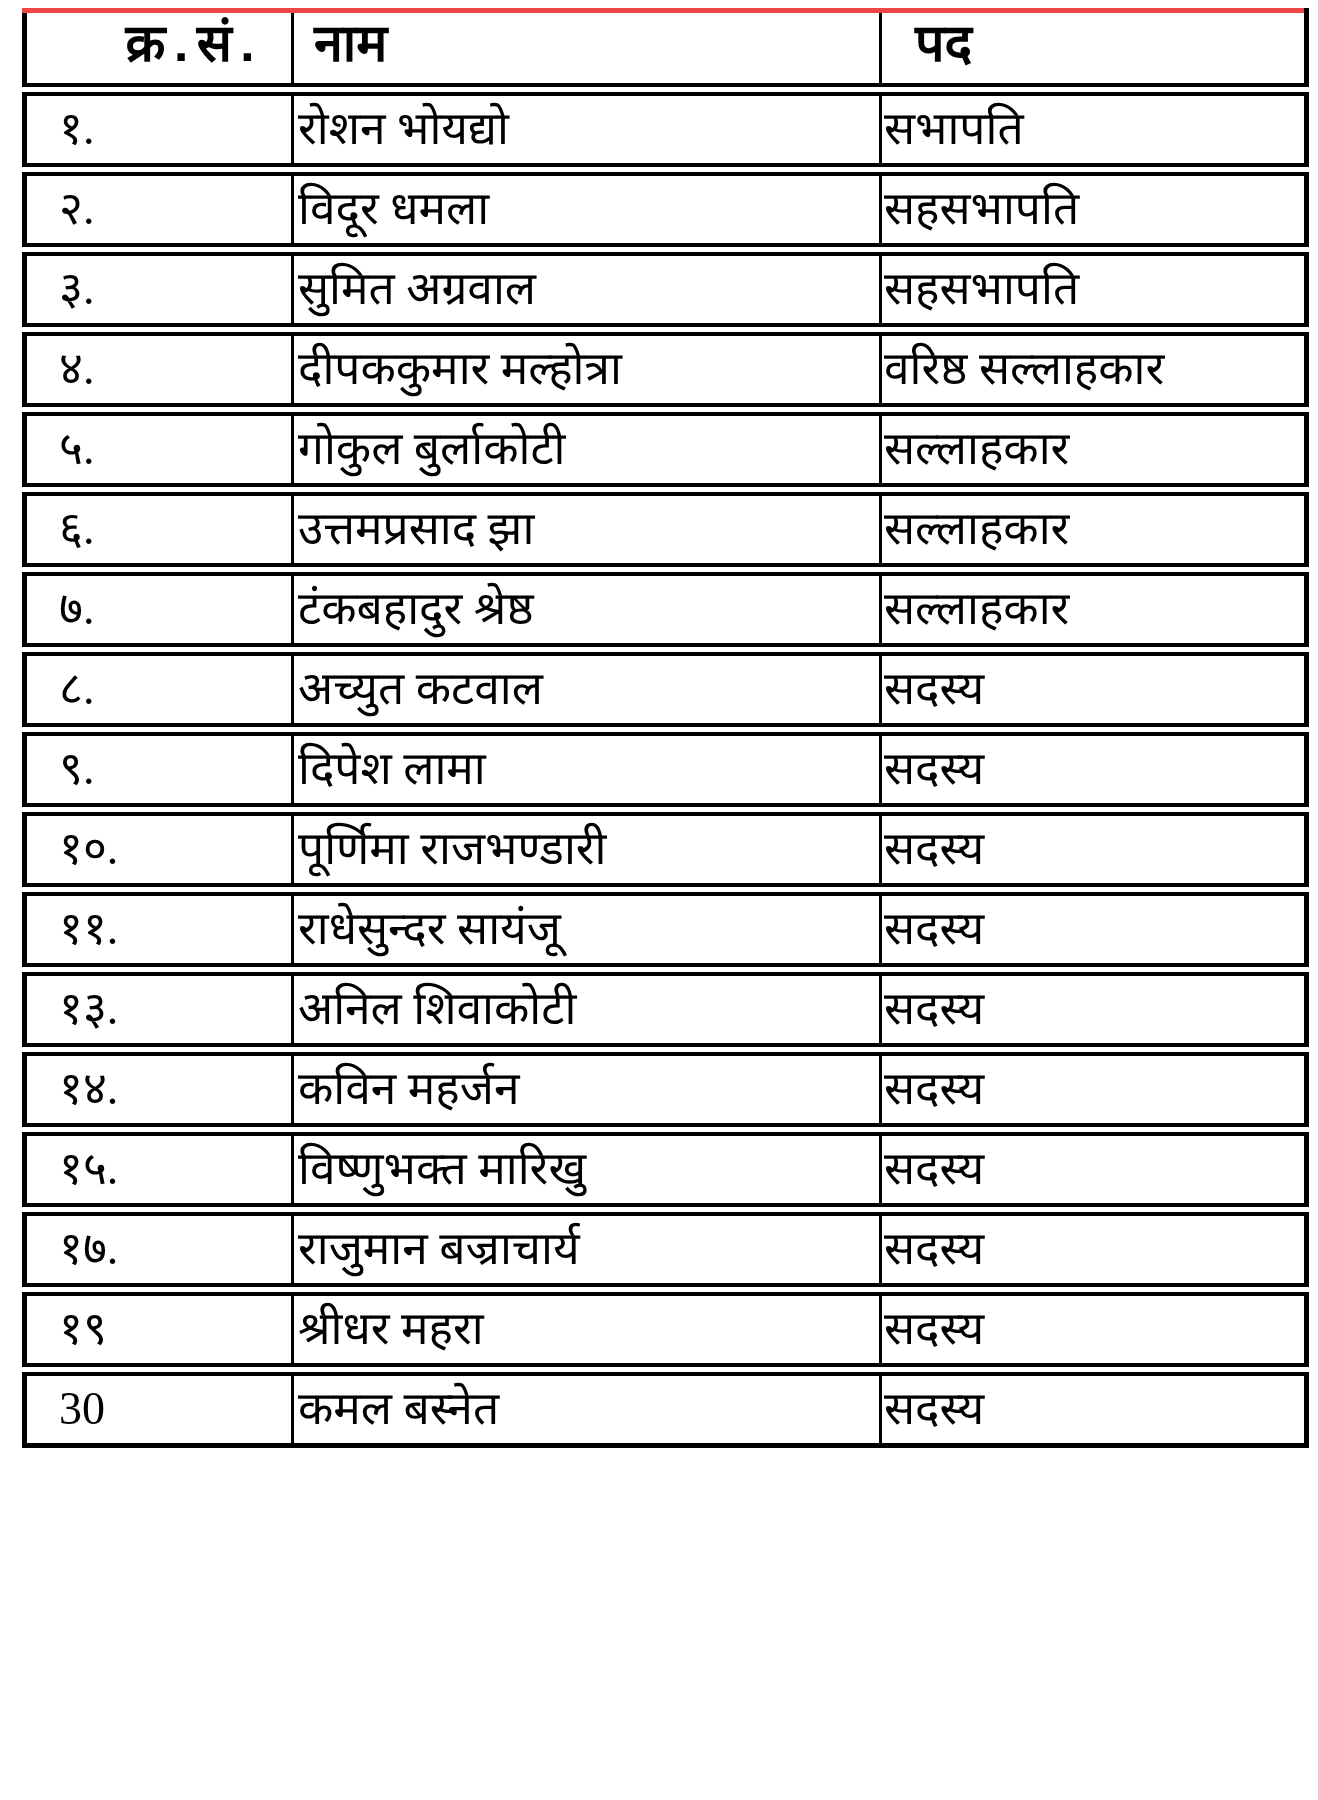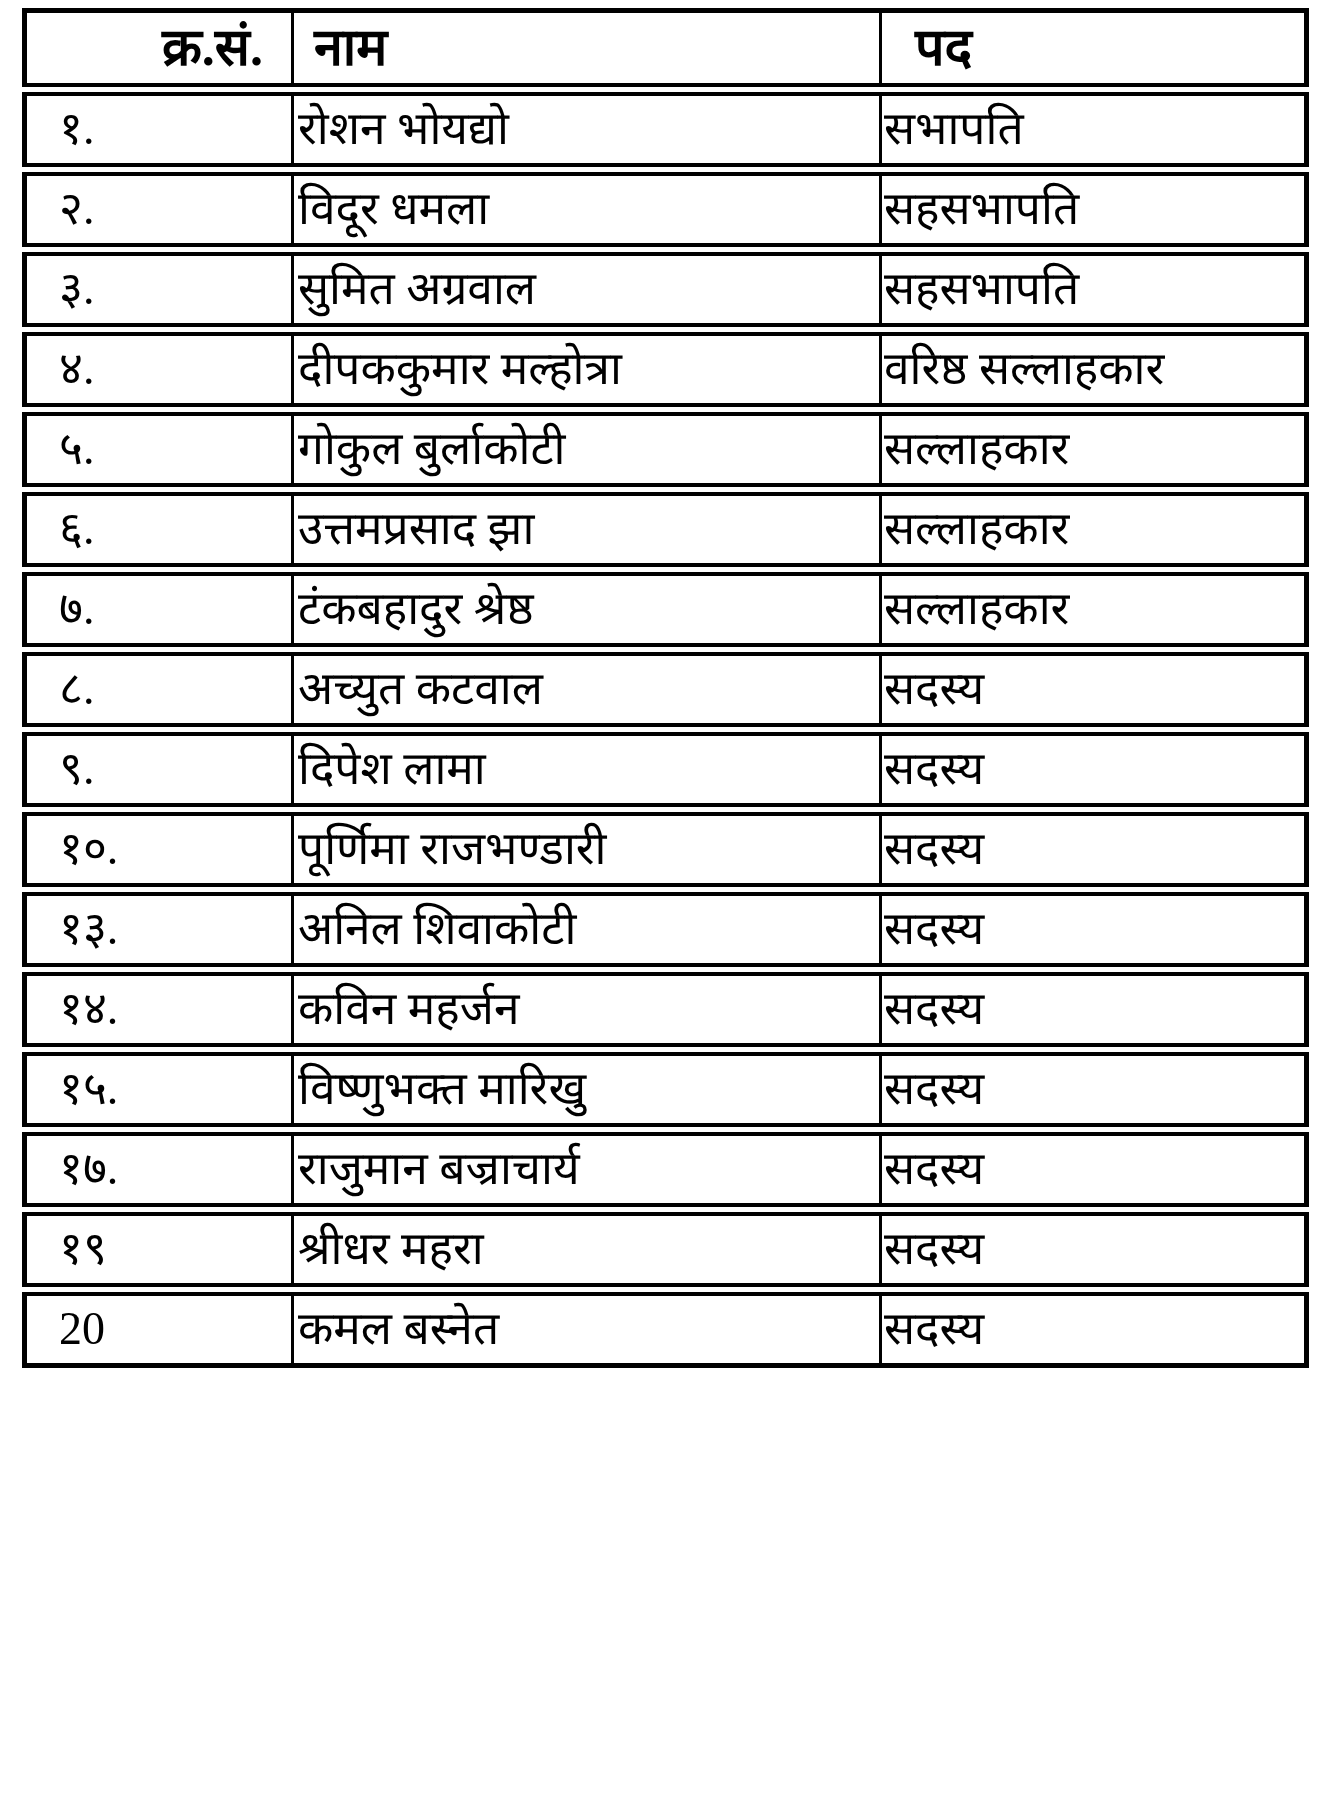--- a/index.html
+++ b/index.html
@@ -29,25 +29,26 @@
     vertical-align: middle;
     line-height: 1.15;
     border-left: 3px solid #000;
     border-right: 3px solid #000;
     border-bottom: 13px double #000;
     padding: 0;
   }
   th:first-child, td:first-child { border-left: 5px solid #000; }
   th:last-child,  td:last-child  { border-right: 5px solid #000; }
   thead th {
-    border-top: 5px solid #000000;
+    border-top: 5px solid #ef4444;
     height: 70px;
     font-size: 52px;
     font-weight: bold;
     text-align: left;
+    font-family: Liberation Mono, monospace;
   }
   tbody td {
     height: 67px;
     font-size: 46px;
     font-weight: normal;
     text-align: left;
   }
   tbody tr:last-child td { border-bottom: 5px solid #000; }
 
   th.col-sn   { text-align: right; padding-right: 28px; }
@@ -118,20 +119,25 @@
         <td class="col-sn">९.</td>
         <td class="col-name">दिपेश लामा</td>
         <td class="col-pos">सदस्य</td>
       </tr>
       <tr>
         <td class="col-sn">१०.</td>
         <td class="col-name">पूर्णिमा राजभण्डारी</td>
         <td class="col-pos">सदस्य</td>
       </tr>
       <tr>
+        <td class="col-sn">११.</td>
+        <td class="col-name">राधेसुन्दर सायंजू</td>
+        <td class="col-pos">सदस्य</td>
+      </tr>
+      <tr>
         <td class="col-sn">१३.</td>
         <td class="col-name">अनिल शिवाकोटी</td>
         <td class="col-pos">सदस्य</td>
       </tr>
       <tr>
         <td class="col-sn">१४.</td>
         <td class="col-name">कविन महर्जन</td>
         <td class="col-pos">सदस्य</td>
       </tr>
       <tr>
@@ -143,18 +149,18 @@
         <td class="col-sn">१७.</td>
         <td class="col-name">राजुमान बज्राचार्य</td>
         <td class="col-pos">सदस्य</td>
       </tr>
       <tr>
         <td class="col-sn">१९</td>
         <td class="col-name">श्रीधर महरा</td>
         <td class="col-pos">सदस्य</td>
       </tr>
       <tr>
-        <td class="col-sn">20</td>
+        <td class="col-sn">30</td>
         <td class="col-name">कमल बस्नेत</td>
         <td class="col-pos">सदस्य</td>
       </tr>
     </tbody>
 </table>
 
 </body></html>

